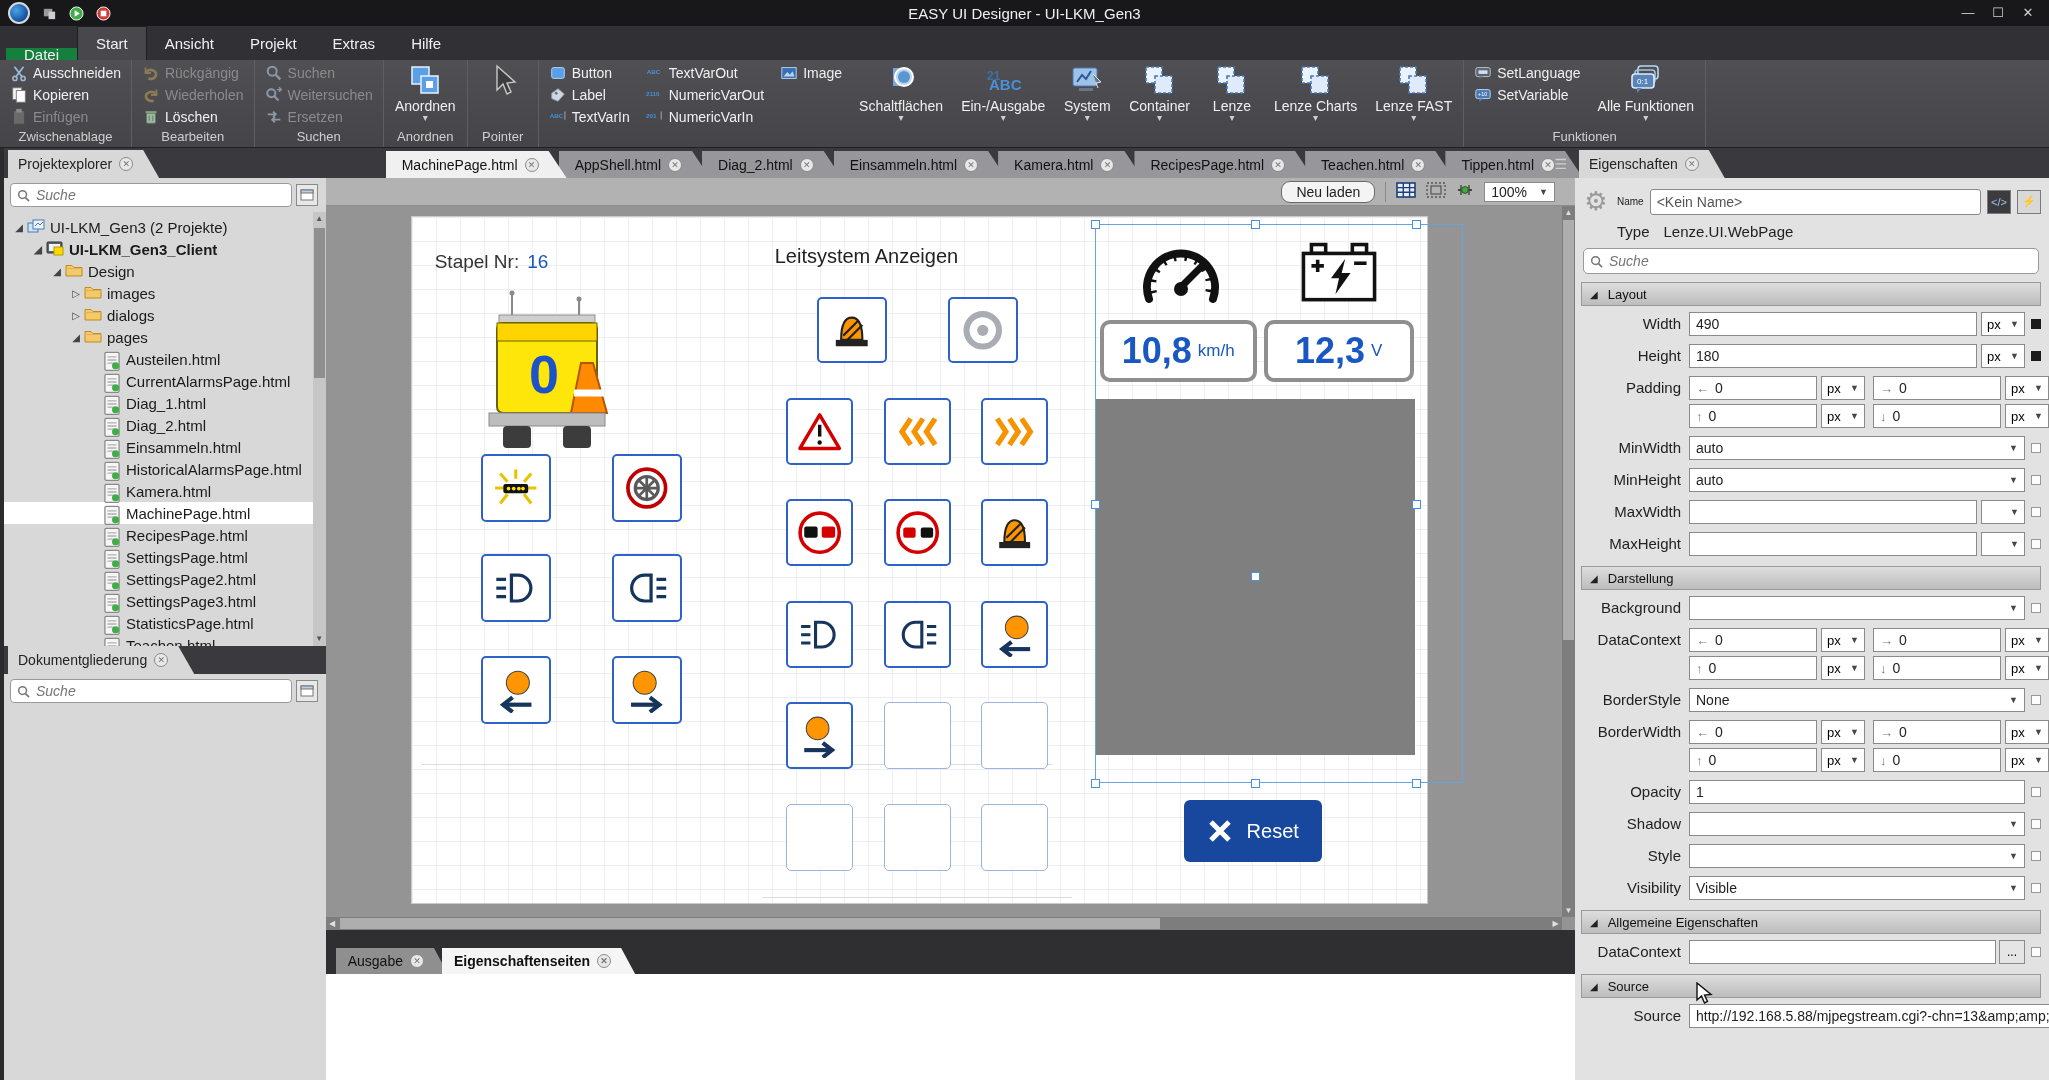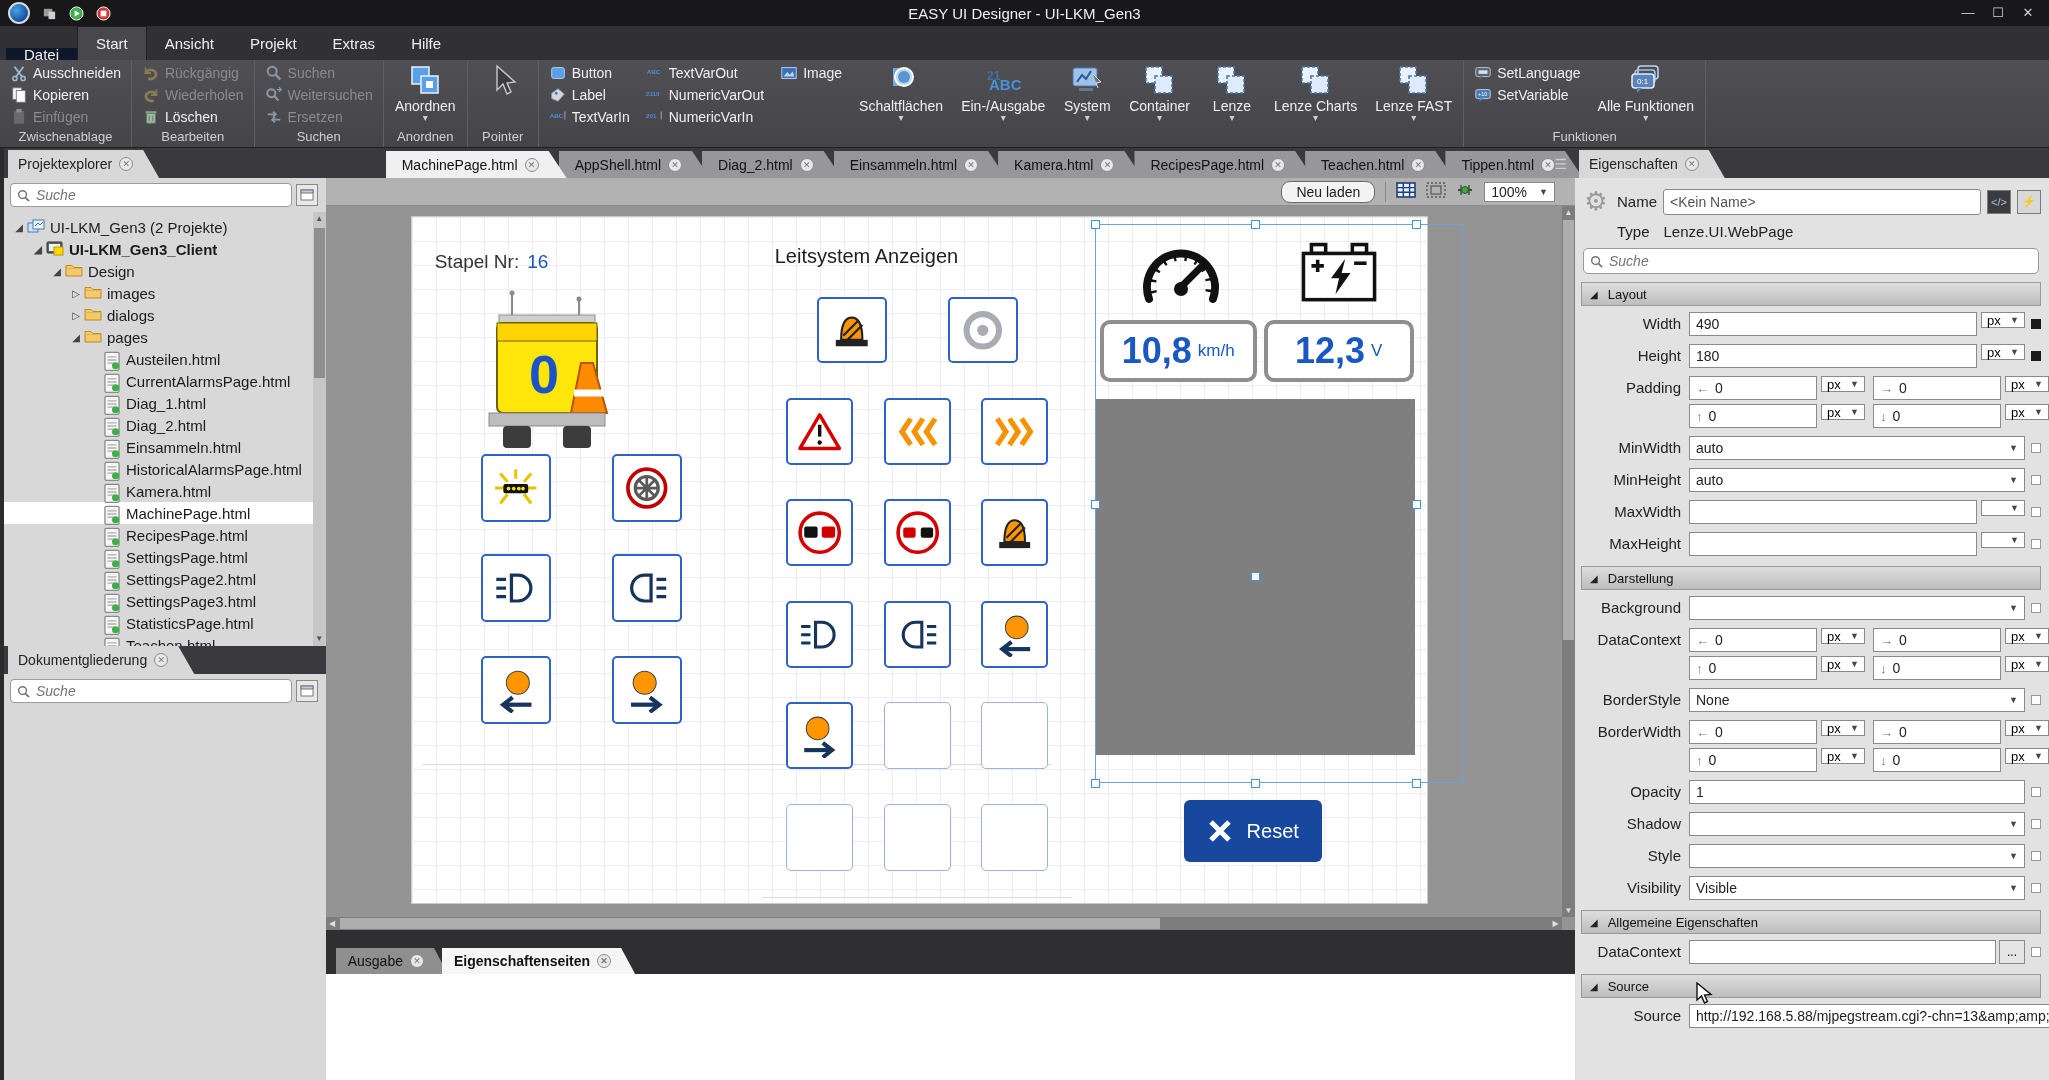--- a/index.html
+++ b/index.html
@@ -11,21 +11,21 @@
   .tb-icons { display:flex; align-items:center; gap:12px; padding-left:8px; }
   .logo { width:22px; height:22px; border-radius:50%; background:radial-gradient(circle at 35% 35%, #4aa3e8, #124f9e 70%); border:2px solid #d8d8d8; }
   .tb-ico { width:15px; height:15px; display:inline-block; }
   .title-text { position:absolute; left:50%; transform:translateX(-50%); font-size:15px; color:#f0f0f0; }
   .win-btns { position:absolute; right:6px; top:0; display:flex; }
   .win-btn { width:30px; height:24px; display:flex; align-items:center; justify-content:center; color:#d0d0d0; font-size:13px; }
 
   
   .menubar { height:34px; background:#313135; display:flex; align-items:stretch; padding-left:6px; }
   .menu-item { padding:0 18px; display:flex; align-items:center; color:#f0f0f0; font-size:15px; }
-  .menu-item.datei { background:#0f172a;margin-top:22px; }
+  .menu-item.datei { background:#15803d;margin-top:22px; }
   .menu-item.active { background:#48484c; border:1px solid #202022; border-bottom:none; }
 
   
   .ribbon { height:88px; background:linear-gradient(#505054,#454549); display:flex; border-bottom:1px solid #202022; }
   .rgroup { display:flex; flex-direction:column; border-right:1px solid #5f5f63; padding:2px 4px 0 4px; }
   .rgroup-content { flex:1; display:flex; align-items:flex-start; gap:4px; }
   .rgroup-label { height:18px; text-align:center; color:#cfcfcf; font-size:13px; line-height:16px; }
   .rstack { display:flex; flex-direction:column; }
   .rsmall { height:22px; display:flex; align-items:center; gap:5px; color:#f0f0f0; font-size:14px; padding:0 6px; white-space:nowrap; }
   .rsmall.disabled { color:#8b8b8b; }
@@ -100,34 +100,34 @@
   .bp-strip { height:44px; display:flex; align-items:flex-end; padding-left:10px; }
   .bp-tab { height:26px; padding:0 24px 0 12px; font-size:14px; display:flex; align-items:center; gap:7px; clip-path:polygon(0 0, calc(100% - 14px) 0, 100% 100%, 0 100%); margin-right:-6px; background:#8f8f8f; color:#111; }
   .bp-tab.active { background:#f5f5f5; z-index:3;font-weight:bold; }
   .bp-content { flex:1; background:#fff; }
 
   
   .right { width:474px; background:#e2e2e2; display:flex; flex-direction:column; }
   .props { flex:1; padding:8px 8px 0 6px; position:relative; overflow:hidden; }
   .name-row { display:flex; align-items:center; gap:6px; }
   .gear { font-size:26px; color:#9a9a9a; width:30px; text-align:center; }
-  .plabel { font-size:15px; color:#222; }
+  .plabel { font-size:10px; color:#222; }
   .name-input { flex:1; height:26px; border:1px solid #8a8a8a; background:#fff; font-size:14px; color:#555; padding:0 6px; border-radius:3px; font-family:"Liberation Sans",sans-serif; }
   .hbtn { width:24px; height:24px; display:flex; align-items:center; justify-content:center; font-size:11px; border:1px solid #7a7a7a; }
   .hbtn.dark { background:#3c3c40; color:#9fc3e8; }
   .hbtn.light { background:#d8d8d8; }
   .type-row { display:flex; gap:14px; padding:6px 0 6px 36px; font-size:15px; color:#222; }
   .psearch { height:26px; background:#fff; border:1px solid #9a9a9a; border-radius:5px; display:flex; align-items:center; padding:0 6px; gap:6px; margin:2px 2px 8px 2px; }
   .psearch input { border:none; outline:none; flex:1; font-size:14px; font-style:italic; color:#777; font-family:"Liberation Sans",sans-serif; }
   .sect { height:24px; background:linear-gradient(#dedede,#bdbdbd); border:1px solid #9a9a9a; display:flex; align-items:center; gap:10px; padding:0 8px; font-size:13px; color:#111; margin:6px 0; }
   .sect .tri { font-size:10px; color:#222; }
   .prow { display:flex; align-items:flex-start; margin-bottom:4px; }
   .prow .lab { width:108px; text-align:right; font-size:15px; color:#222; padding:3px 8px 0 0; flex:0 0 108px; }
   .pfield { height:24px; background:#fff; border:1px solid #8a8a8a; font-size:14px; color:#222; display:flex; align-items:center; padding:0 6px; overflow:hidden; white-space:nowrap; }
-  .punit { width:44px; height:16px; background:#fff; border:1px solid #8a8a8a; margin-left:4px; display:flex; align-items:center; justify-content:space-between; padding:0 5px; font-size:13px; }
+  .punit { width:44px; height:24px; background:#fff; border:1px solid #8a8a8a; margin-left:4px; display:flex; align-items:center; justify-content:space-between; padding:0 5px; font-size:13px; }
   .pcaret { font-size:9px; color:#444; }
   .pmark { width:10px; height:10px; margin:7px 0 0 6px; flex:0 0 10px; }
   .pmark.solid { background:#1a1a1a; }
   .pmark.box { border:1px solid #9a9a9a; background:#fdfdfd; }
   .quadline { display:flex; margin-bottom:4px; }
   .qinput { width:128px; }
   .qarrow { color:#777; margin-right:6px; font-size:13px; }
   .dots-btn { width:26px; height:24px; border:1px solid #8a8a8a; background:#e5e5e5; margin-left:3px; text-align:center; font-size:12px; line-height:22px; }
 
   .cursor { position:absolute; z-index:99; }

